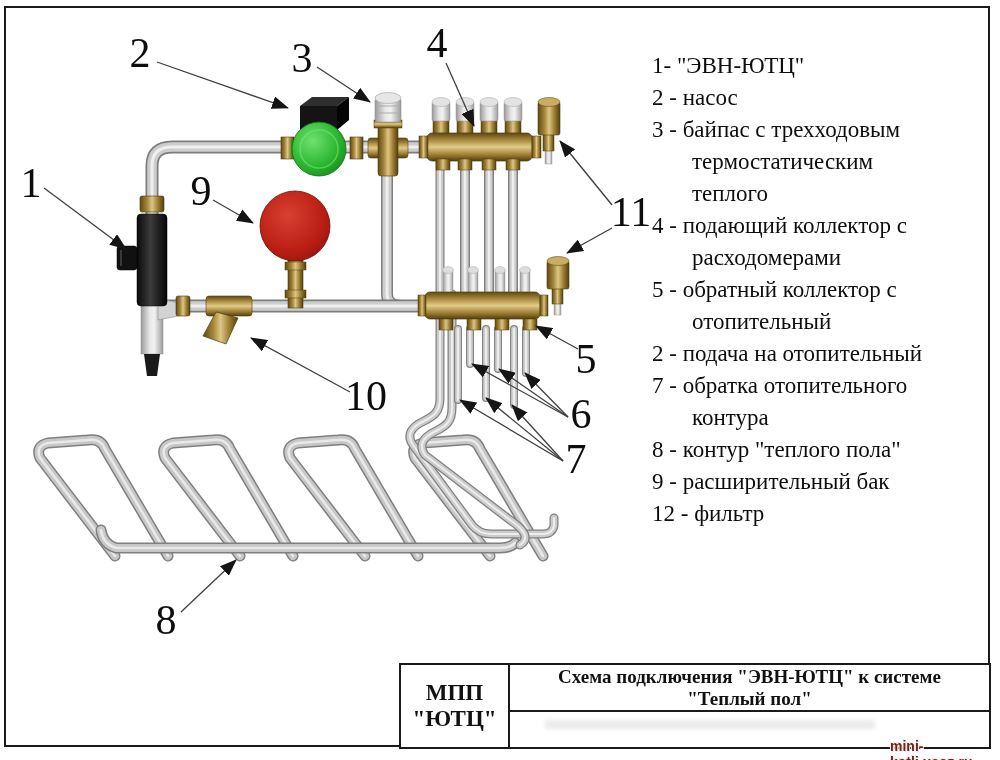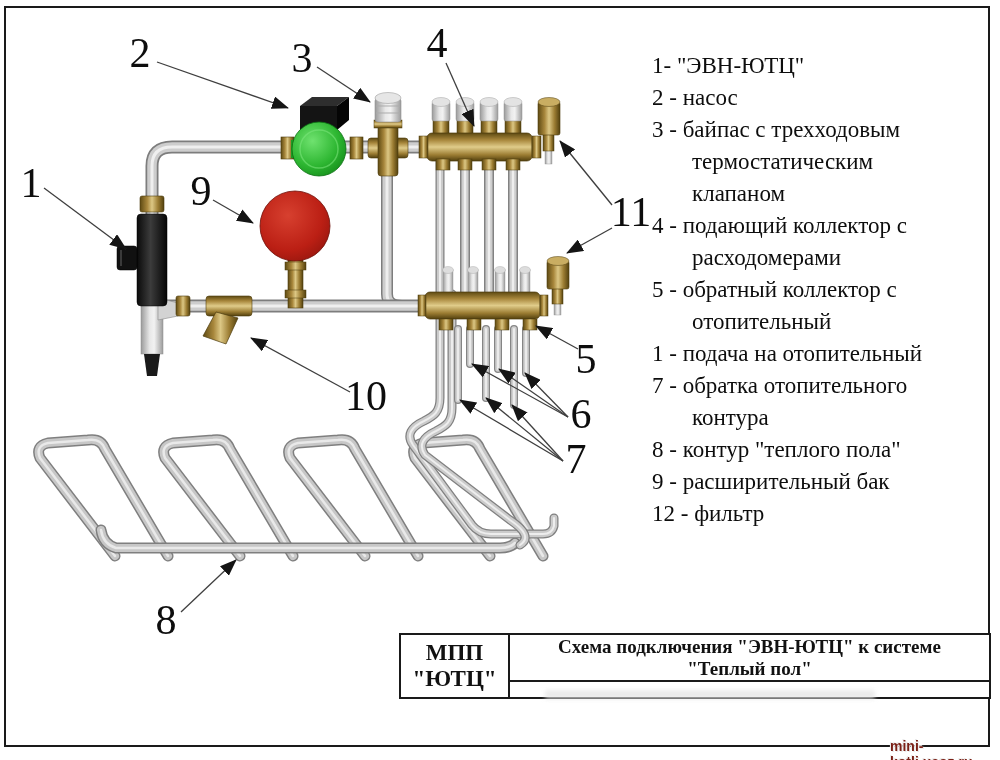--- a/index.html
+++ b/index.html
@@ -7,21 +7,21 @@
         font-family:"Liberation Serif","DejaVu Serif",serif;color:#111;}
   .frame{position:absolute;left:4px;top:6px;width:986px;height:741px;
          border:2px solid #1a1a1a;box-sizing:border-box;pointer-events:none;}
   svg.diagram{position:absolute;left:0;top:0;}
 
   .legend{position:absolute;left:652px;top:50px;width:340px;
           font-size:23px;line-height:32px;color:#0d0d0d;}
   .legend .ll{white-space:nowrap;}
   .legend .ind{padding-left:40px;}
 
-  .title-block{position:absolute;left:399px;top:633px;width:592px;height:66px;
+  .title-block{position:absolute;left:399px;top:663px;width:592px;height:86px;
                border:2px solid #1a1a1a;box-sizing:border-box;display:flex;background:#fff;}
   .tb-left{width:109px;border-right:2px solid #1a1a1a;box-sizing:border-box;
            display:flex;flex-direction:column;align-items:center;justify-content:center;
            font-weight:bold;font-size:23px;line-height:26px;}
   .tb-right{flex:1;display:flex;flex-direction:column;}
   .tb-title{height:47px;border-bottom:2px solid #1a1a1a;box-sizing:border-box;
             display:flex;flex-direction:column;align-items:center;justify-content:center;
             font-weight:bold;font-size:19px;line-height:22px;text-align:center;}
   .tb-empty{flex:1;position:relative;}
   .tb-smudge{position:absolute;left:35px;top:8px;width:330px;height:9px;
@@ -293,26 +293,26 @@
       <text x="366" y="410">10</text>
       <text x="631" y="226">11</text>
     </g>
   </svg>
 
   <div class="legend">
     <div class="ll">1- "ЭВН-ЮТЦ"</div>
     <div class="ll">2 - насос</div>
     <div class="ll">3 - байпас с трехходовым</div>
     <div class="ll ind">термостатическим</div>
-    <div class="ll ind">клапаном</div>
+    <div class="ll ind">теплого</div>
     <div class="ll">4 - подающий коллектор с</div>
     <div class="ll ind">расходомерами</div>
     <div class="ll">5 - обратный коллектор с</div>
     <div class="ll ind">отопительный</div>
-    <div class="ll">1 - подача на отопительный</div>
+    <div class="ll">2 - подача на отопительный</div>
     <div class="ll">7 - обратка отопительного</div>
     <div class="ll ind">контура</div>
     <div class="ll">8 - контур "теплого пола"</div>
     <div class="ll">9 - расширительный бак</div>
     <div class="ll">12 - фильтр</div>
   </div>
 
   <div class="title-block">
     <div class="tb-left">
       <div>МПП</div>

